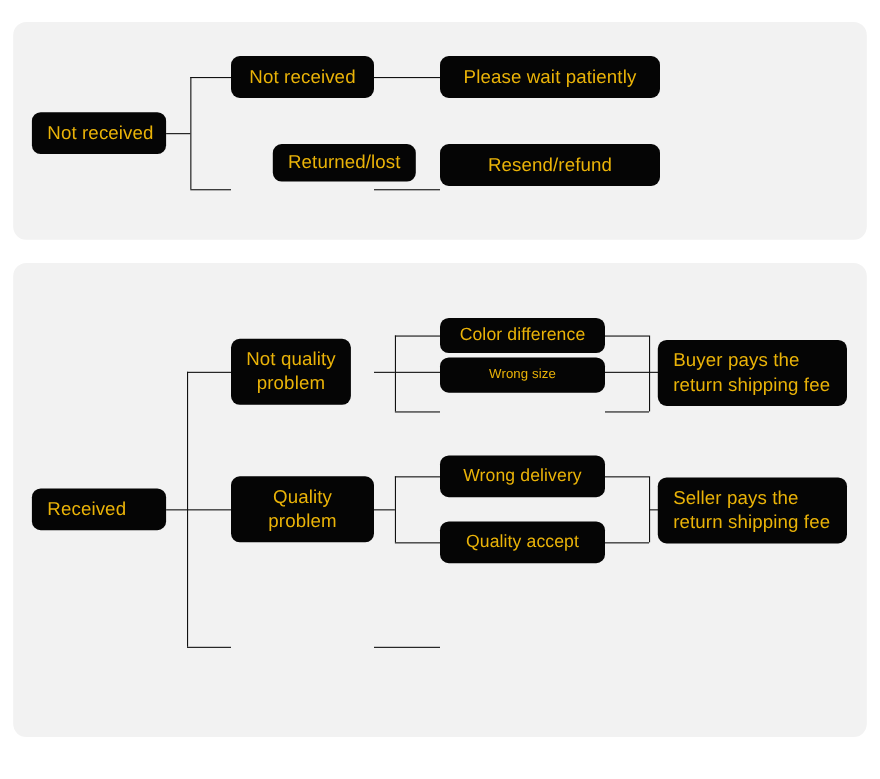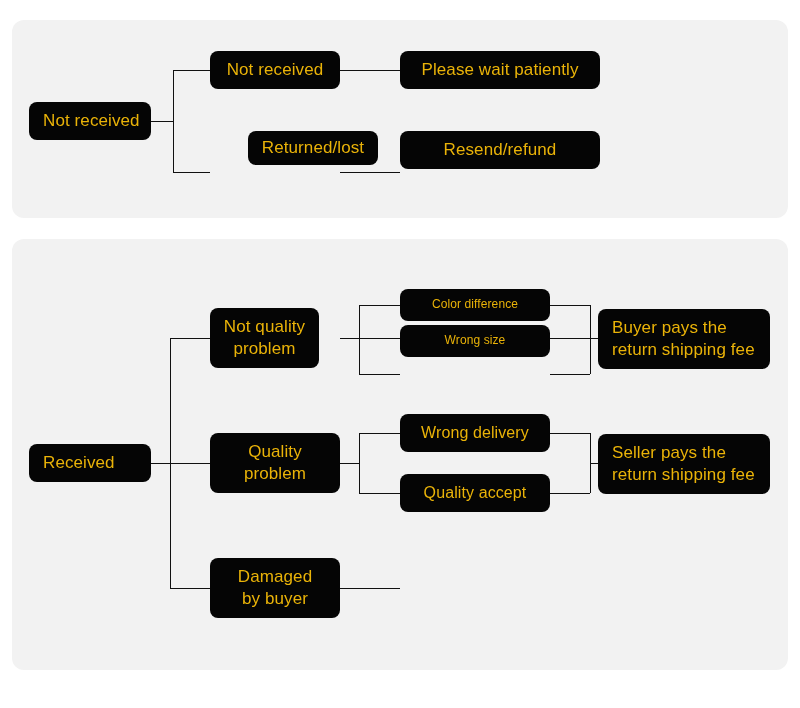--- a/index.html
+++ b/index.html
@@ -98,21 +98,21 @@
 
     <div class="node" style="left:198px; top:69px; width:109px; height:60px;">Not quality
 problem</div>
 
     <div class="ln h" style="left:328px; top:99px; width:19px;"></div>
     <div class="ln v" style="left:347px; top:66px; width:1px; height:69px;"></div>
     <div class="ln h" style="left:347px; top:66px; width:41px;"></div>
     <div class="ln h" style="left:347px; top:99px; width:41px;"></div>
     <div class="ln h" style="left:347px; top:135px; width:41px;"></div>
 
-    <div class="node" style="left:388px; top:50px; width:150px; height:32px; font-size:12px;">Color difference</div>
+    <div class="node" style="left:388px; top:50px; width:150px; height:32px; font-size:16px;">Color difference</div>
     <div class="node" style="left:388px; top:86px; width:150px; height:32px; font-size:12px;">Wrong size</div>
 
     <div class="ln h" style="left:538px; top:66px; width:40px;"></div>
     <div class="ln h" style="left:538px; top:99px; width:40px;"></div>
     <div class="ln h" style="left:538px; top:135px; width:40px;"></div>
     <div class="ln v" style="left:578px; top:66px; width:1px; height:69px;"></div>
     <div class="ln h" style="left:578px; top:99px; width:10px;"></div>
 
     <div class="node left-align" style="left:586px; top:70px; width:172px; height:60px;">Buyer pays the
 return shipping fee</div>
@@ -129,20 +129,18 @@
     <div class="node" style="left:388px; top:235px; width:150px; height:38px; font-size:16px;">Quality accept</div>
 
     <div class="ln h" style="left:538px; top:194px; width:40px;"></div>
     <div class="ln h" style="left:538px; top:254px; width:40px;"></div>
     <div class="ln v" style="left:578px; top:194px; width:1px; height:60px;"></div>
     <div class="ln h" style="left:578px; top:224px; width:10px;"></div>
 
     <div class="node left-align" style="left:586px; top:195px; width:172px; height:60px;">Seller pays the
 return shipping fee</div>
 
-    <div class="node" style="left:198px; top:319px; width:130px; height:60px;">Damaged
-by buyer</div>
 
     <div class="ln h" style="left:328px; top:349px; width:60px;"></div>
 
   </div>
 
 </div>
 
 </body></html>

